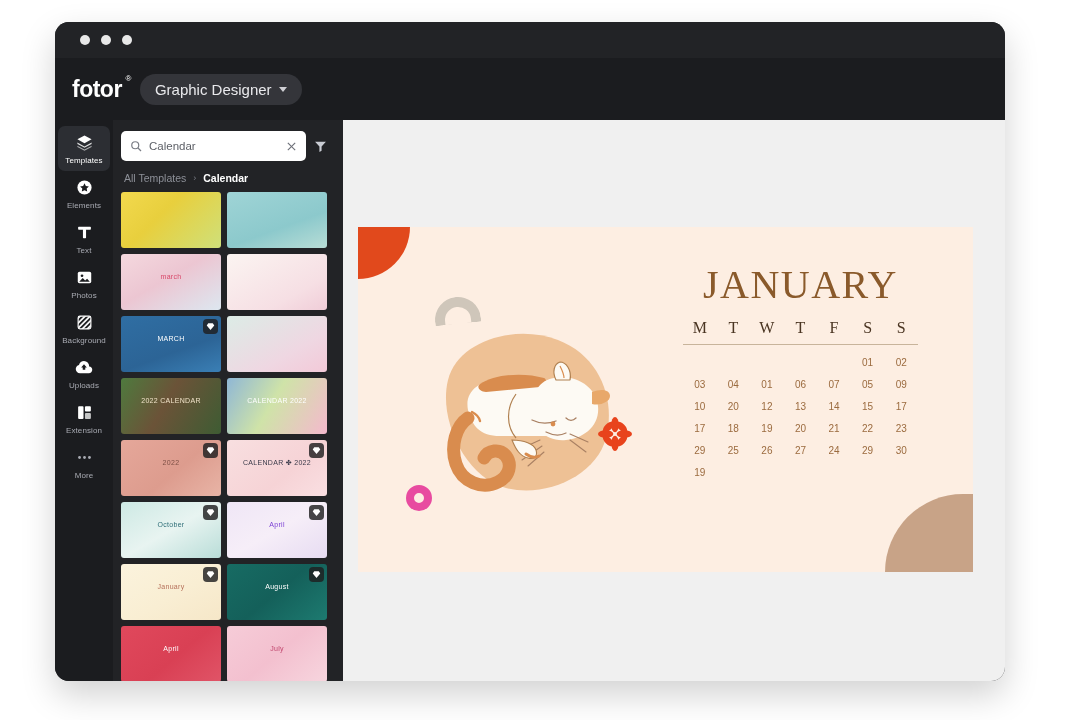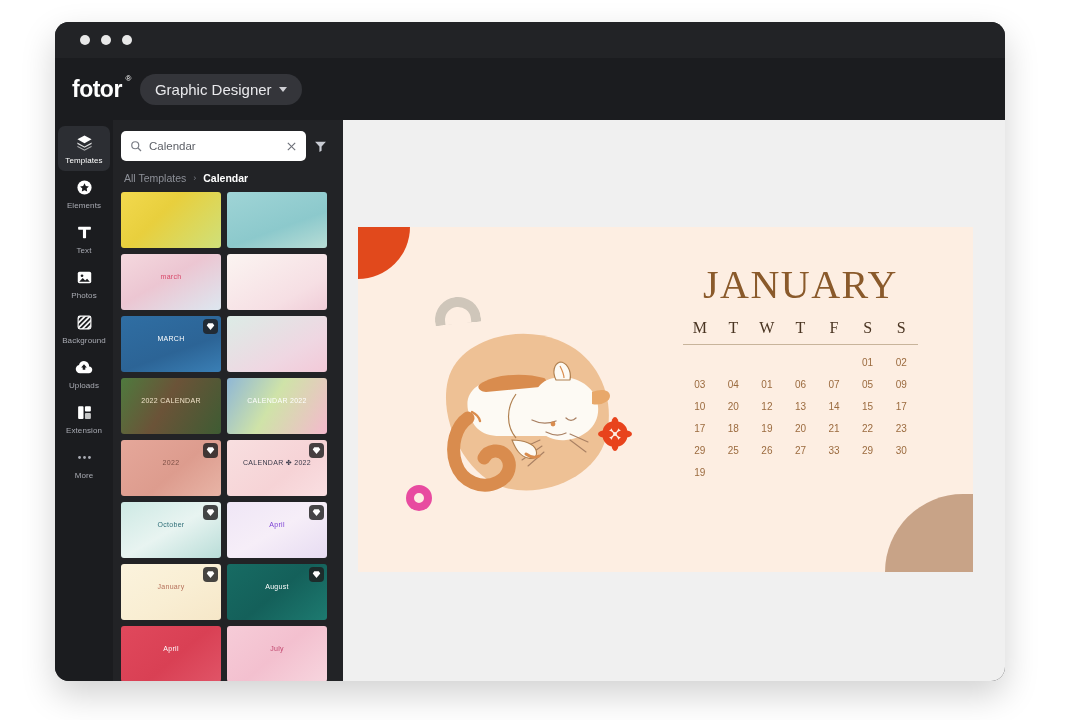--- a/index.html
+++ b/index.html
@@ -470,21 +470,21 @@
                 <span>18</span>
                 <span>19</span>
                 <span>20</span>
                 <span>21</span>
                 <span>22</span>
                 <span>23</span>
                 <span>29</span>
                 <span>25</span>
                 <span>26</span>
                 <span>27</span>
-                <span>33</span>
+                <span>24</span>
                 <span>29</span>
                 <span>30</span>
                 <span>19</span>
               </div>
           </div>
         </div>
 
       </div>
     </div>
   </div>

